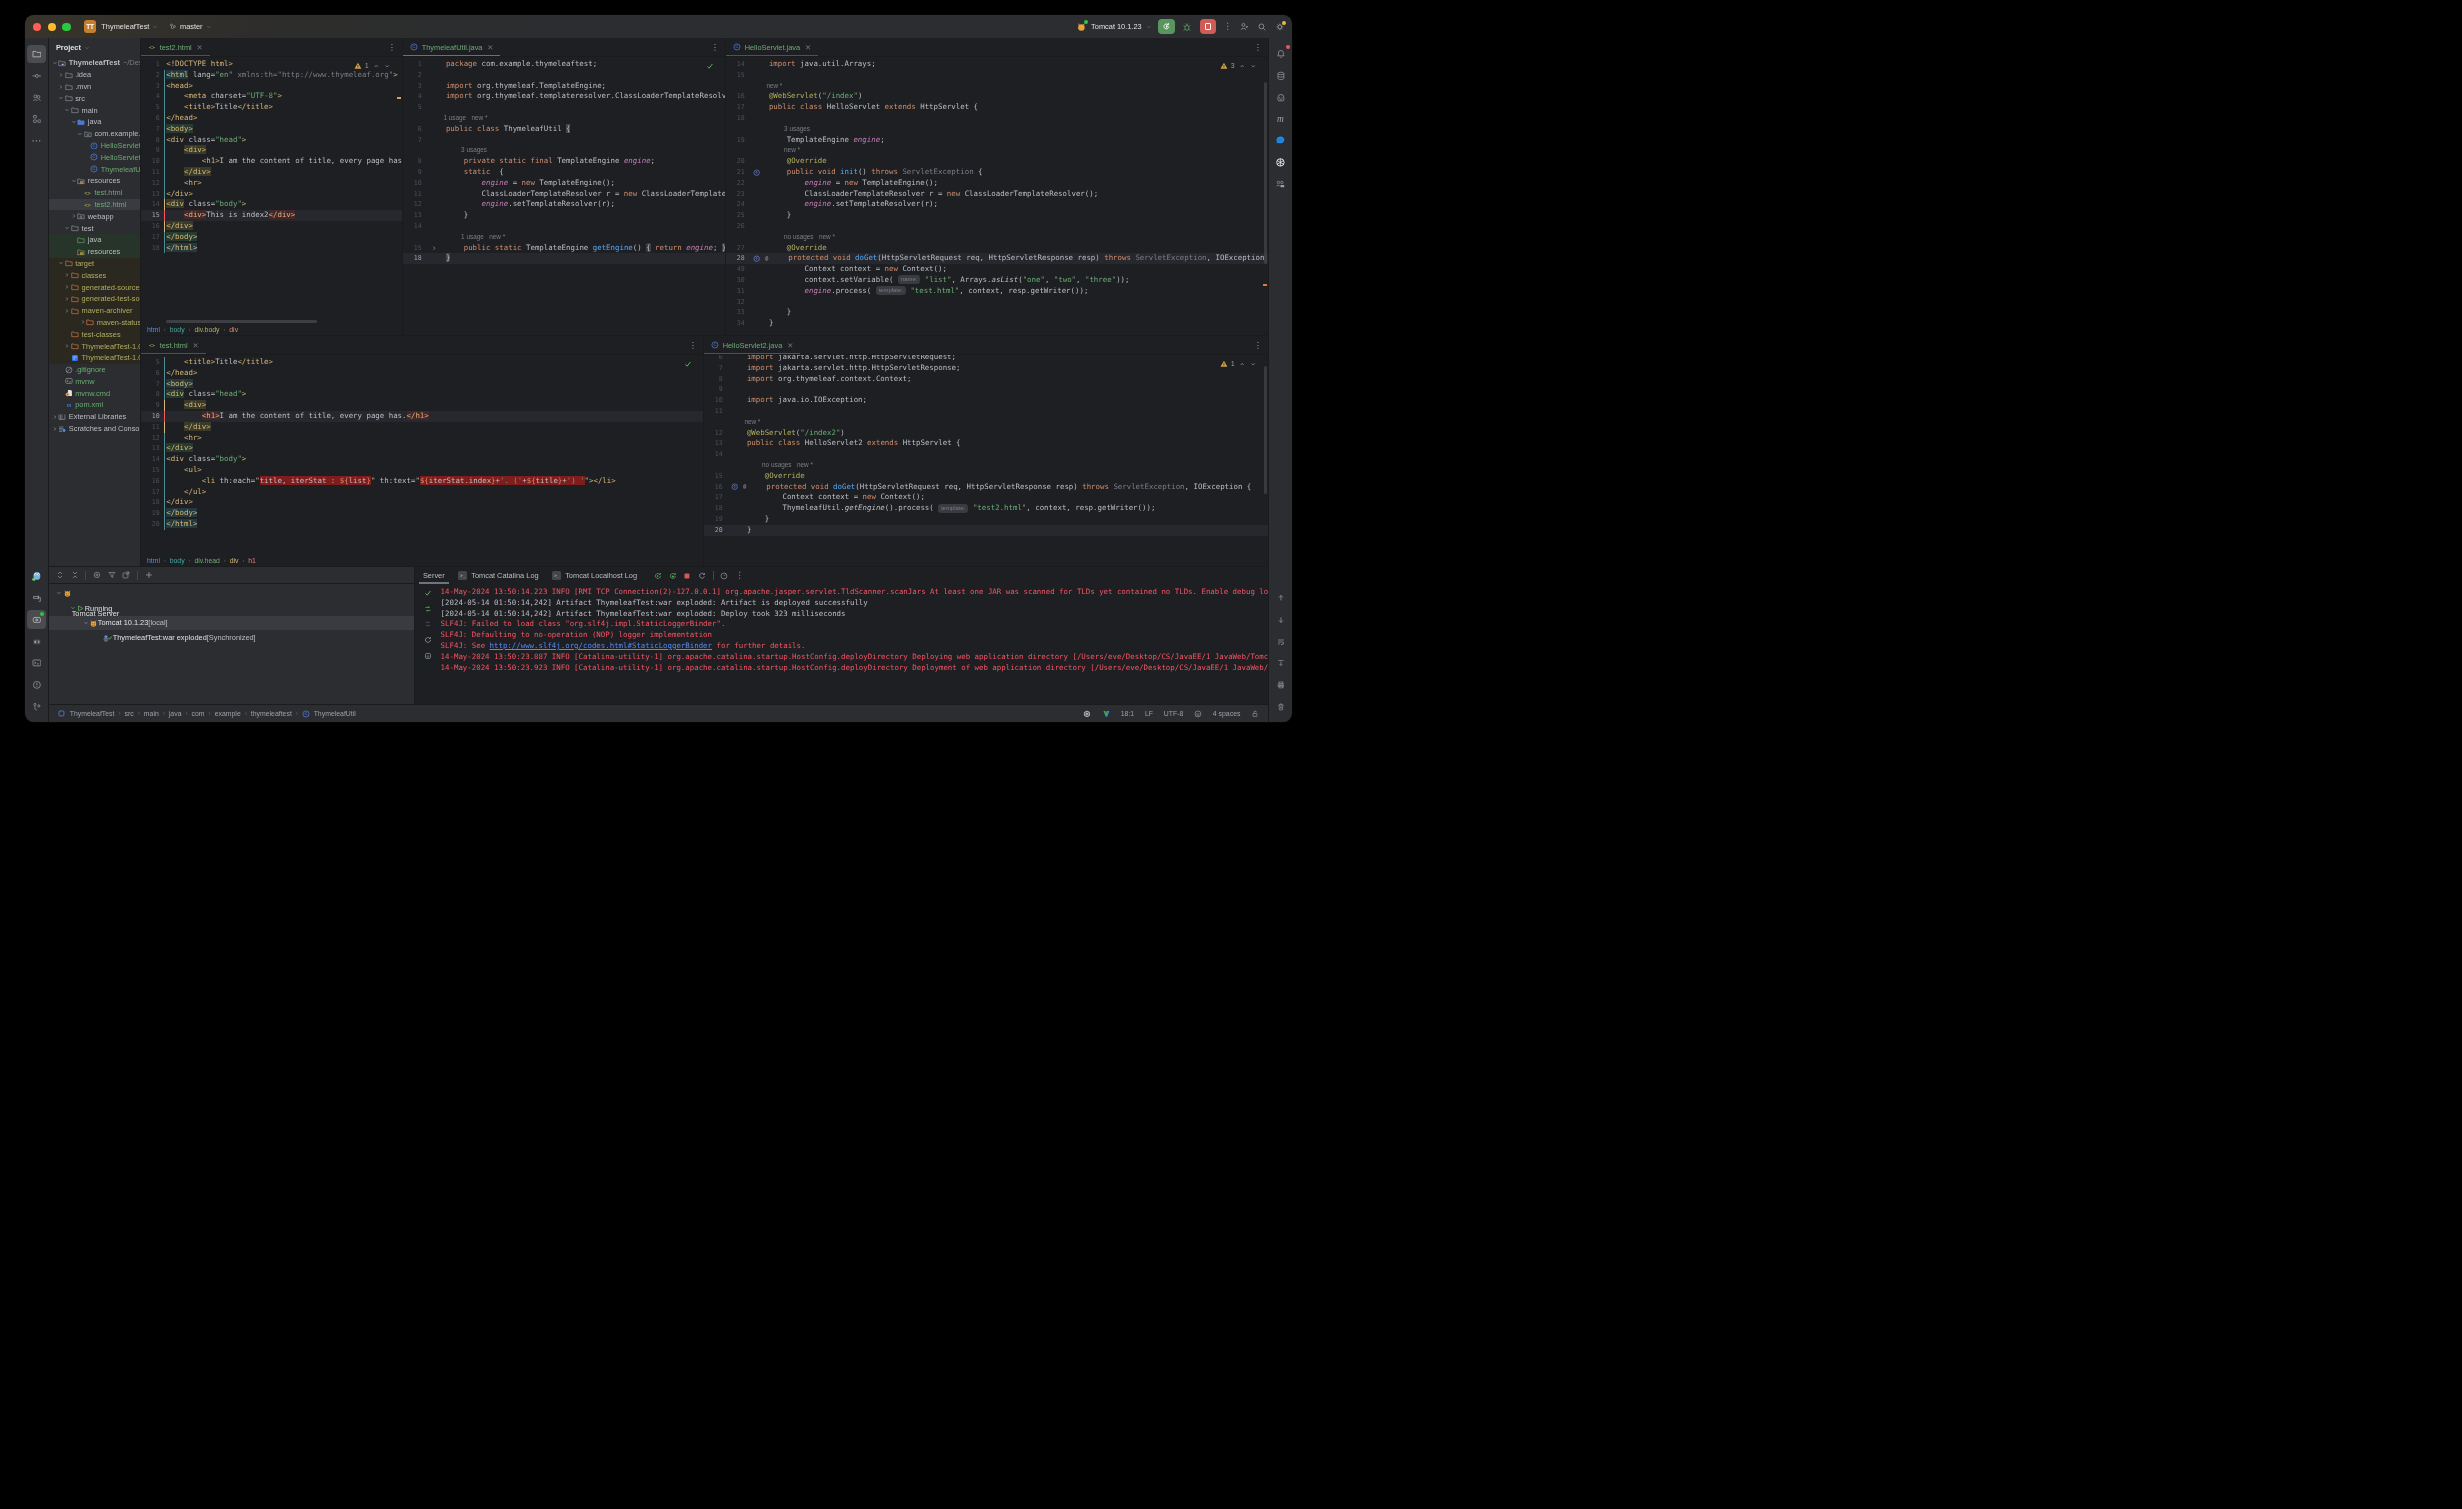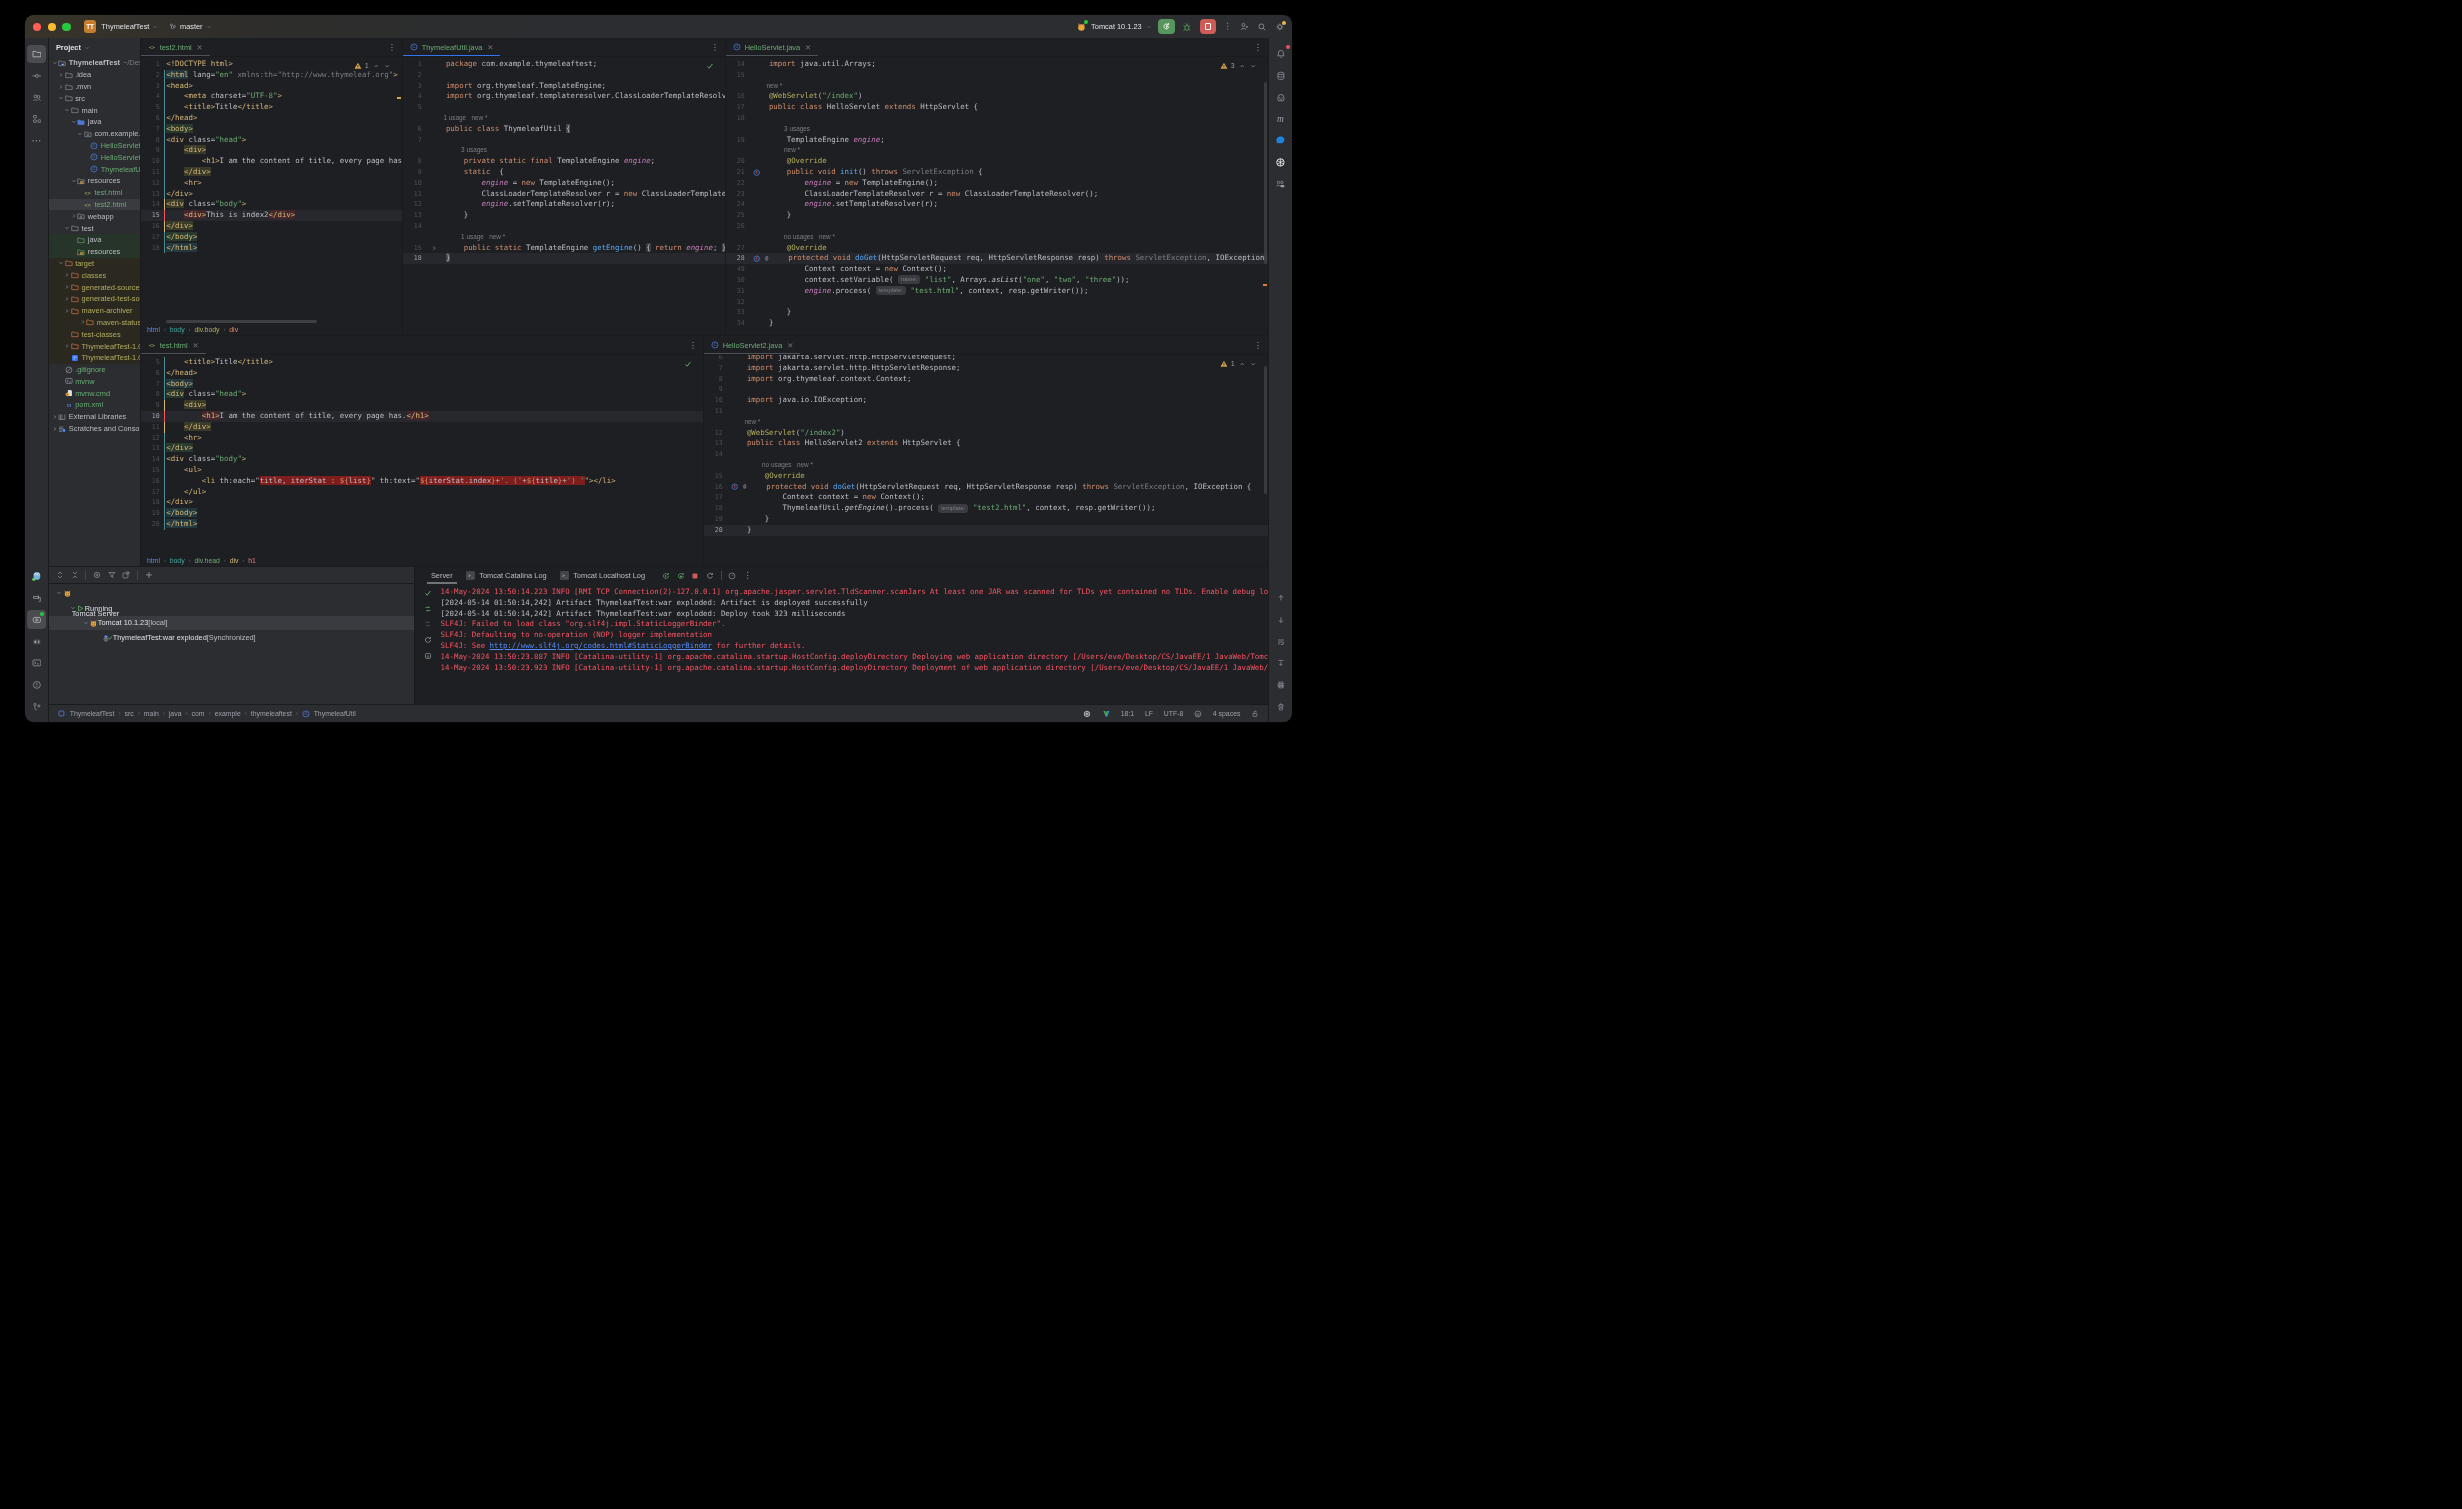--- a/index.html
+++ b/index.html
@@ -88,21 +88,21 @@
   
   .services{flex:0 0 138px;border-top:0.5px solid #1a1b1d;display:flex;flex-direction:column;background:#2b2d30;min-height:0}
   .svc-head{flex:0 0 17.7px;display:flex;align-items:center;padding-left:7.9px;font-size:7.4px;font-weight:bold;color:#dfe1e5;border-bottom:0.5px solid #1a1b1d}
   .svc-body{flex:1;display:flex;min-height:0}
   .svc-left{flex:0 0 366px;display:flex;flex-direction:column;border-right:0.5px solid #1a1b1d}
   .svc-toolbar{flex:0 0 16.7px;display:flex;align-items:center;gap:6.9px;padding-left:6.9px;color:#9da0a8;border-bottom:0.5px solid #1a1b1d}
   .svc-tree{flex:1;font-size:7.4px;padding-top:2px}
   .srow{height:14.8px;display:flex;align-items:center;white-space:nowrap}
   .srow.sel{background:#393b40}
   .console{flex:1;display:flex;flex-direction:column;background:#1e1f22;min-width:0}
-  .con-tabs{flex:0 0 16.7px;display:flex;align-items:center;font-size:7.4px;color:#bcbec4;gap:2px;padding-left:10px}
+  .con-tabs{flex:0 0 16.7px;display:flex;align-items:center;font-size:7.4px;color:#bcbec4;gap:2px;padding-left:2px}
   .con-tab{height:100%;display:inline-flex;align-items:center;gap:3.9px;padding:0 5.9px;position:relative}
   .con-tab.active::after{content:"";position:absolute;left:2px;right:2px;bottom:0;height:1.5px;background:#6f737a}
   .con-icons{display:flex;align-items:center;gap:6.9px;margin-left:8.9px;color:#9da0a8}
   .con-main{flex:1;display:flex;min-height:0}
   .con-gutter{flex:0 0 25.6px;display:flex;flex-direction:column;align-items:center;gap:7.9px;padding-top:4.9px;color:#9da0a8}
   .con-log{flex:1;overflow:hidden;padding-top:3px}
   .log-line{height:10.8px;line-height:10.8px;font-family:"DejaVu Sans Mono",monospace;font-size:7.4px;white-space:pre}
   .lr{color:#f75464}.lw{color:#bcbec4}
   .la{color:#548af7;text-decoration:underline}
   

